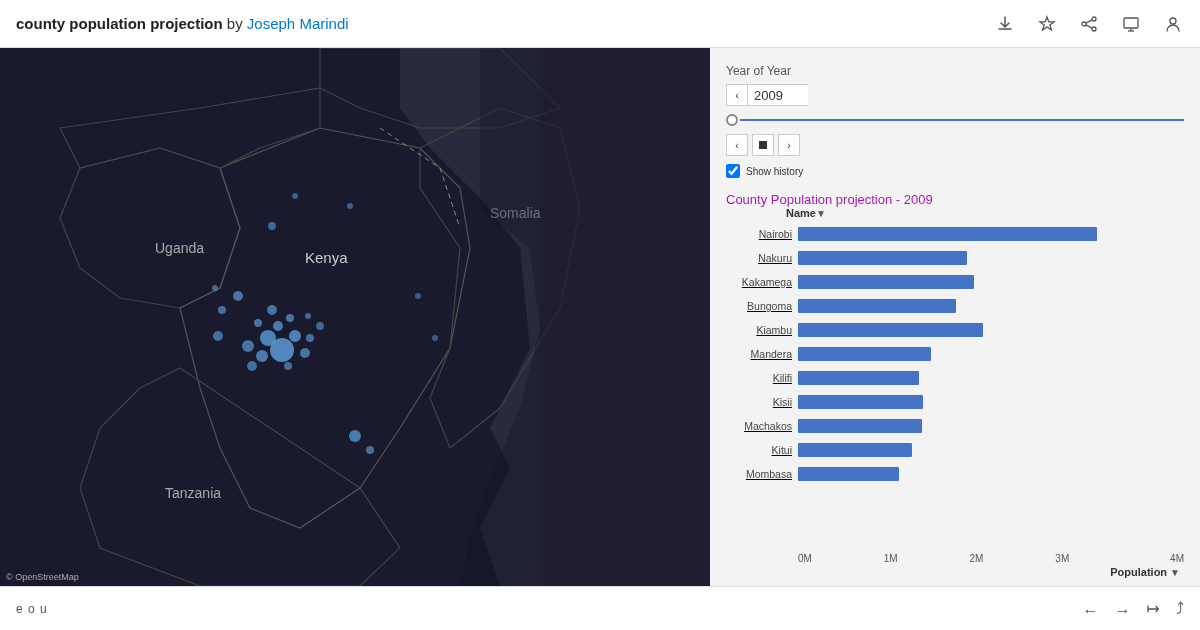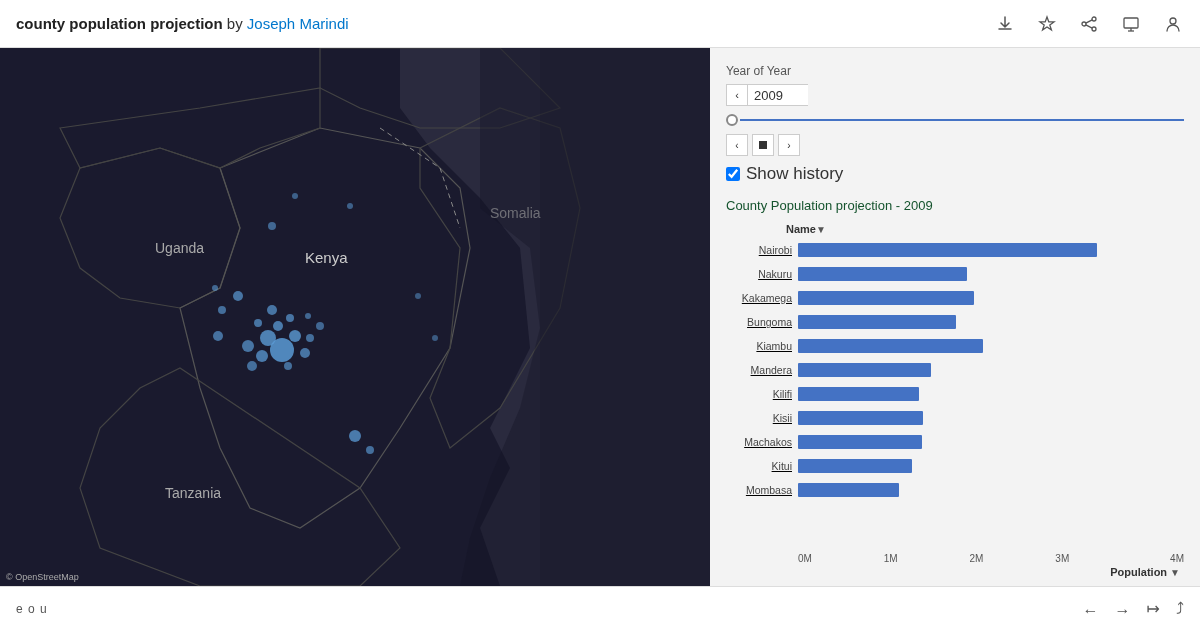--- a/index.html
+++ b/index.html
@@ -146,31 +146,30 @@
       display: flex;
       align-items: center;
       gap: 6px;
       margin-bottom: 14px;
     }
     .show-history-row input[type=checkbox] {
       width: 14px; height: 14px;
       cursor: pointer;
     }
     .show-history-label {
-      font-size: 17px;
+      font-size: 10px;
       color: #333;
       cursor: pointer;
     }
 
     
     .chart-title {
       font-size: 13px;
-      color: #14532d;
+      color: #a21caf;
       font-weight: 400;
-      margin-bottom: 10px;
     }
 
     
     #bar-chart {
       flex: 1;
       overflow: hidden;
       position: relative;
     }
     .bar-chart-inner {
       display: flex;

